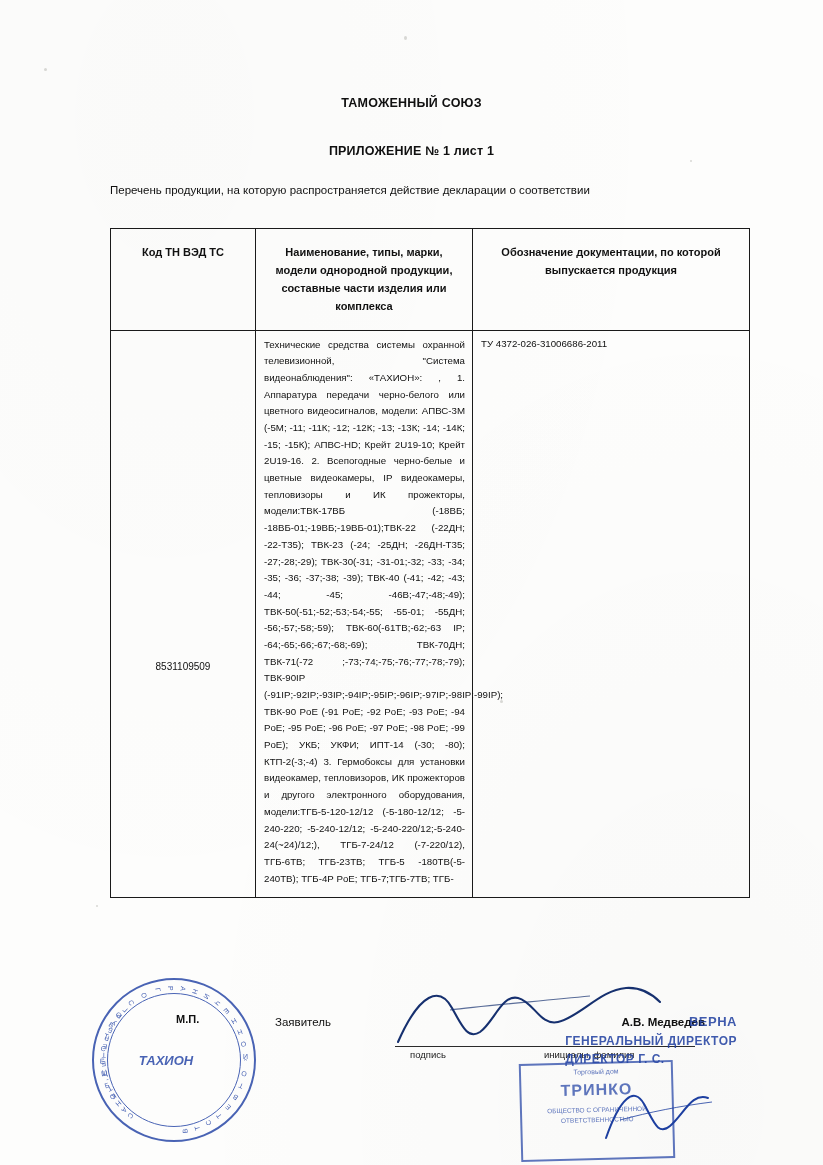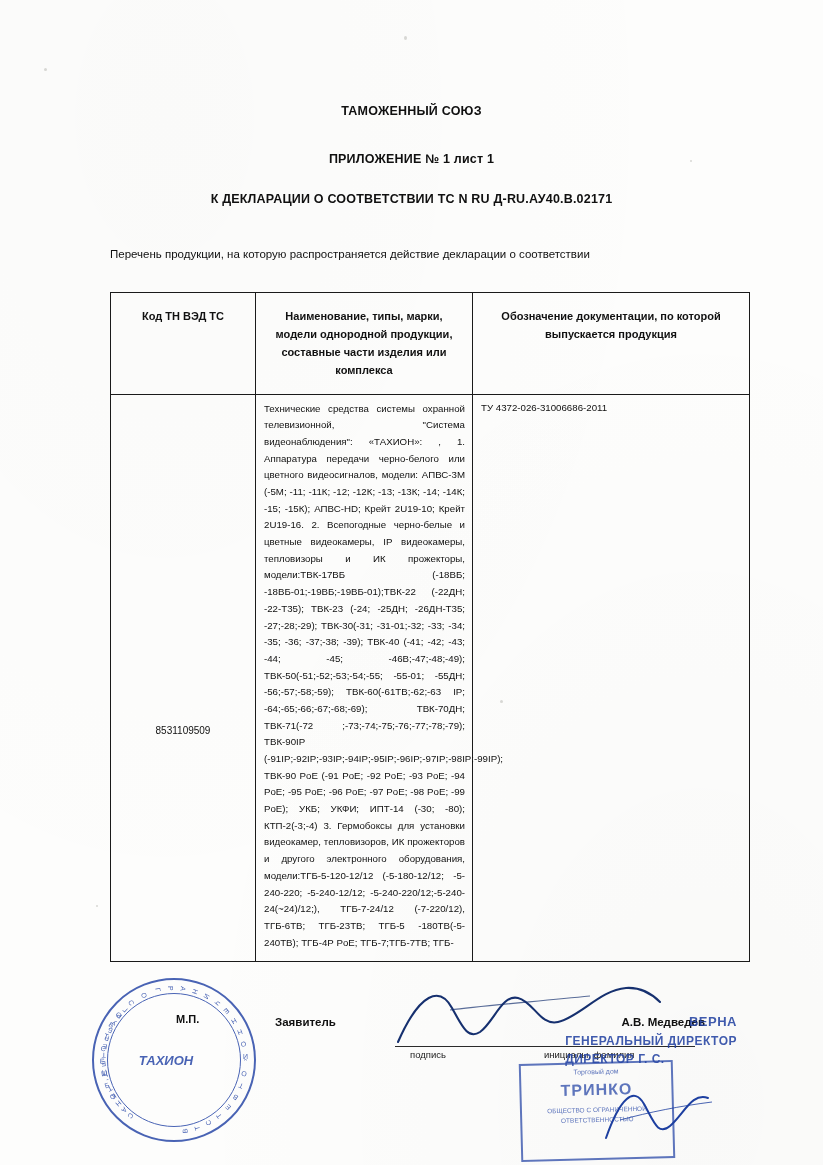--- a/index.html
+++ b/index.html
@@ -28,21 +28,21 @@
   .speck {
     position: absolute;
     background: #b9b9b4;
     border-radius: 50%;
     opacity: .55;
   }
 
   .doc {
     position: absolute;
     left: 0; right: 0; top: 0;
-    padding: 8px 110px;
+    padding: 0 110px;
   }
 
   .title-block {
     text-align: center;
     margin-top: 96px;
   }
   .title-line {
     font-weight: bold;
     font-size: 12.5px;
     letter-spacing: .2px;
@@ -106,21 +106,21 @@
     left: 110px;
     right: 110px;
     top: 1000px;
     height: 110px;
   }
   .sign-applicant {
     position: absolute;
     left: 165px;
     top: 16px;
     font-size: 11.5px;
-    font-weight: bold;
+    font-weight: normal;
     color: #101010;
   }
   .sign-name {
     position: absolute;
     right: 8px;
     top: 16px;
     font-size: 11.5px;
     font-weight: bold;
     color: #101010;
   }
@@ -249,21 +249,20 @@
   <div class="speck" style="left:404px; top:36px;  width:3px; height:4px;"></div>
   <div class="speck" style="left:690px; top:160px; width:2px; height:2px;"></div>
   <div class="speck" style="left:500px; top:700px; width:3px; height:3px;"></div>
   <div class="speck" style="left:96px;  top:905px; width:2px; height:2px;"></div>
 
   <div class="doc">
 
     <div class="title-block">
       <div class="title-line l1">ТАМОЖЕННЫЙ СОЮЗ</div>
       <div class="title-line l2">ПРИЛОЖЕНИЕ № 1 лист 1</div>
-      <div class="title-line l3">К ДЕКЛАРАЦИИ О СООТВЕТСТВИИ ТС N RU Д-RU.АУ40.В.02171</div>
     </div>
 
     <div class="subtitle">Перечень продукции, на которую распространяется действие декларации о соответствии</div>
 
     <table class="product-table">
       <thead>
         <tr>
           <th class="col-code">Код ТН ВЭД ТС</th>
           <th class="col-name">Наименование, типы, марки, модели однородной продукции, составные части изделия или комплекса</th>
           <th class="col-doc">Обозначение документации, по которой выпускается продукция</th>

